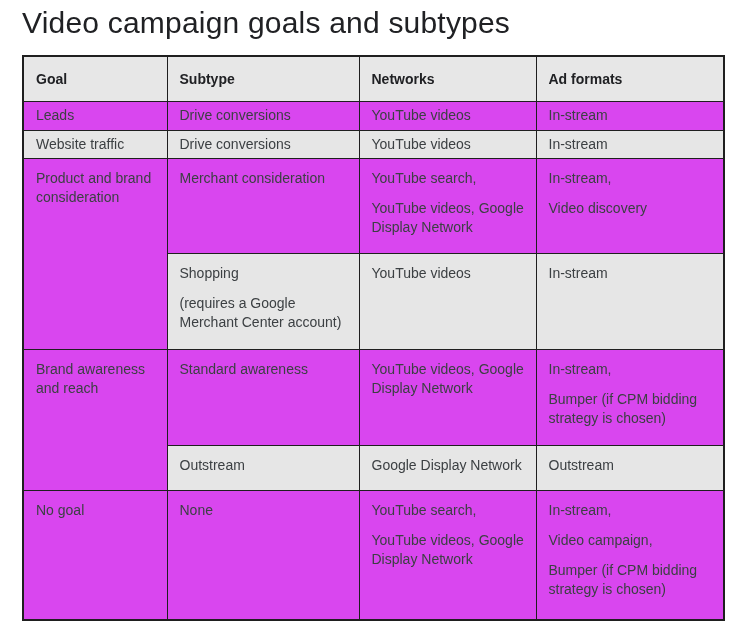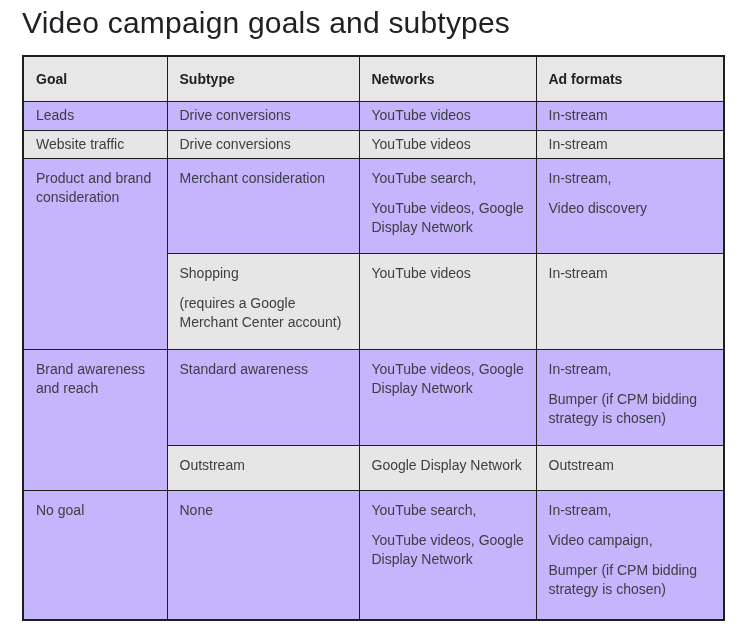--- a/index.html
+++ b/index.html
@@ -50,21 +50,21 @@
   }
   .goals-table thead tr { height: 45px; }
   .goals-table th {
     background: var(--header-bg);
     color: var(--title-color);
     font-weight: 700;
     vertical-align: middle;
     padding: 0 10px 0 12px;
   }
   .goals-table td {
-    background: #c4b5fd;
+    background: #d946ef;
     padding: 10px 10px 10px 12px;
     line-height: 19px;
   }
   .goals-table tr.compact td { padding-top: 4px; padding-bottom: 4px; }
   .goals-table tr.shaded td { background: var(--shaded-bg); }
   
   .goals-table td p { margin: 0 0 11px 0; }
   .goals-table td p:last-child { margin-bottom: 0; }
   
   .goals-table tbody tr.r0 { height: 29px; }

